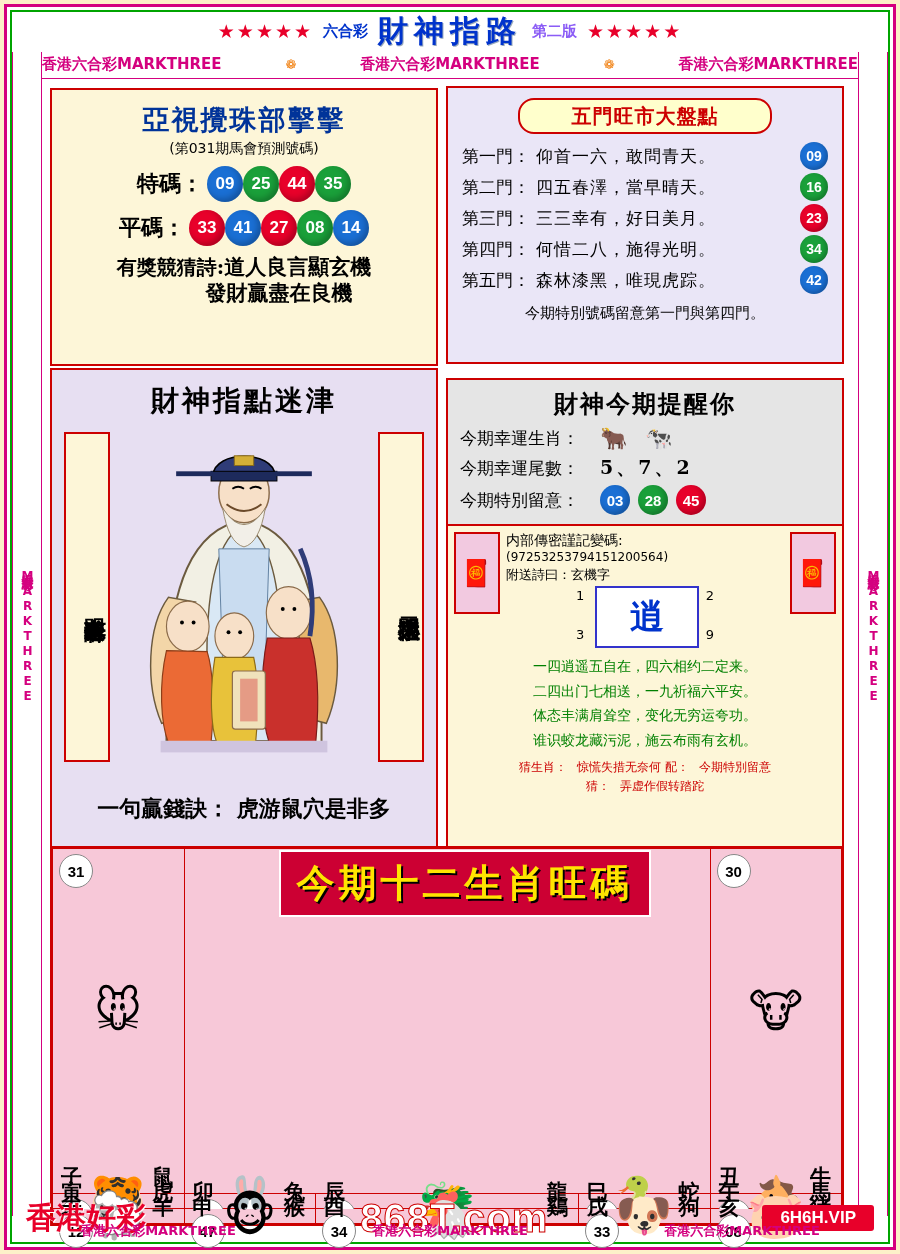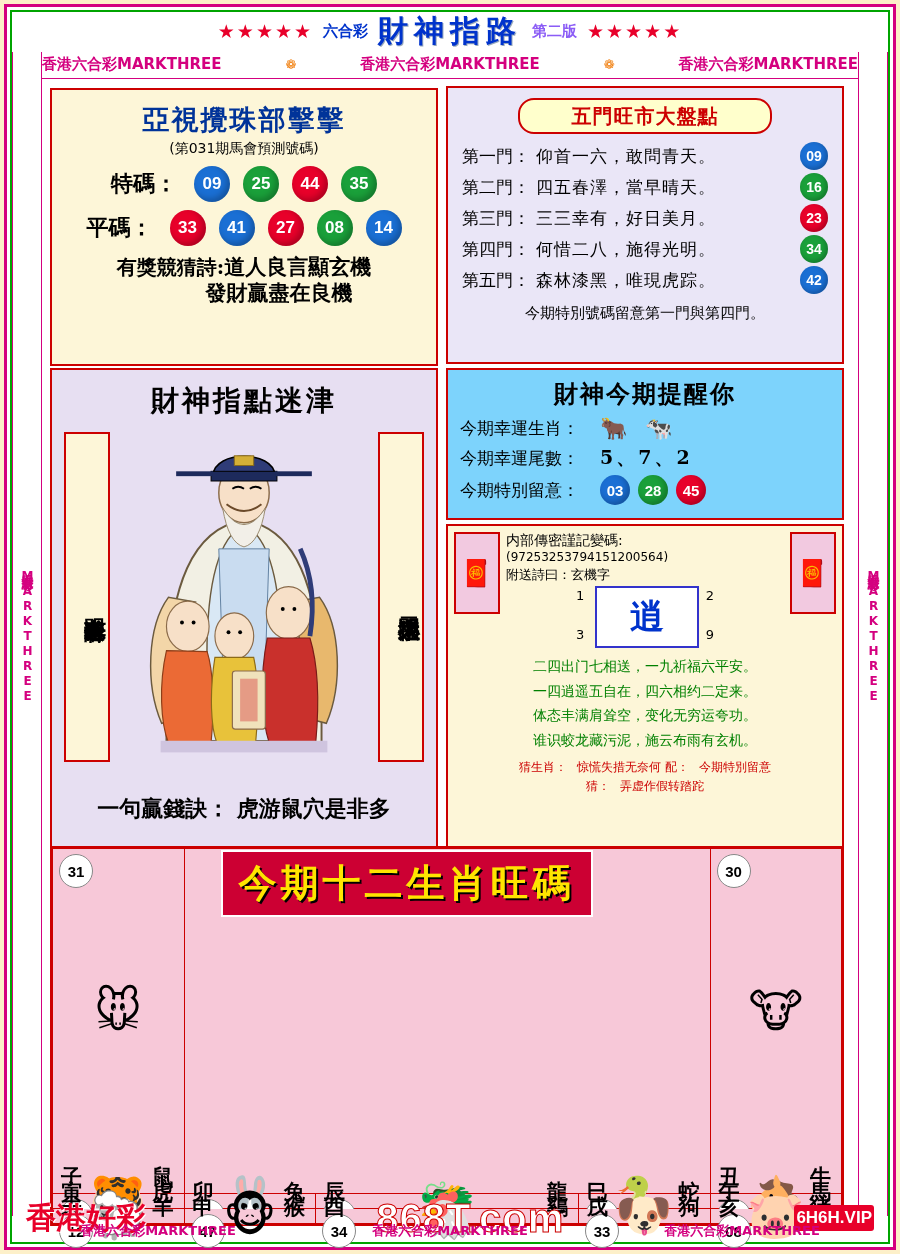--- a/index.html
+++ b/index.html
@@ -83,21 +83,21 @@
   #box-pred{
     left:6px;top:4px;width:388px;height:278px;
     background:#fdf6d8;border:2px solid #cc0000;
   }
   #box-pred h2{
     margin:12px 0 2px;text-align:center;font-size:27px;color:#003399;
     font-family:"DejaVu Serif","Liberation Serif",serif;font-weight:bold;
     letter-spacing:2px;
   }
   #box-pred .sub{text-align:center;font-size:14px;color:#000;margin-bottom:6px;}
-  .row-balls{display:flex;align-items:center;justify-content:center;gap:13px;margin:8px 4px;}
+  .row-balls{display:flex;align-items:center;justify-content:center;gap:0;margin:8px 4px;}
   .row-label{font-size:22px;font-weight:bold;color:#000;font-family:"DejaVu Serif","Liberation Serif",serif;margin-right:4px;}
   .ball{
     width:36px;height:36px;border-radius:50%;
     display:flex;align-items:center;justify-content:center;
     color:#fff;font-weight:bold;font-size:17px;
     box-shadow:inset -3px -3px 6px rgba(0,0,0,.25);
     font-family:"Liberation Sans",sans-serif;
   }
   .ball.r{background:#e8002a;}
   .ball.b{background:#1a6fd4;}
@@ -163,22 +163,22 @@
     position:absolute;left:58px;right:58px;top:0;bottom:0;
   }
   .god-caption{
     text-align:center;font-size:22px;font-weight:bold;color:#000;margin-top:6px;
     font-family:"DejaVu Serif","Liberation Serif",serif;
   }
   .god-caption .hl{color:#000;}
 
   
   #box-remind{
-    left:402px;top:284px;width:398px;height:152px;
-    background:#7dd3fc;border:2px solid #cc0000;
+    left:402px;top:294px;width:398px;height:152px;
+    background:#e5e5e5;border:2px solid #cc0000;
   }
   #box-remind .rtitle{
     text-align:center;font-size:24px;font-weight:bold;color:#000;margin:8px 0 6px;
     font-family:"DejaVu Serif","Liberation Serif",serif;letter-spacing:2px;
   }
   .rrow{display:flex;align-items:center;margin:4px 12px;font-size:17px;
         font-family:"DejaVu Serif","Liberation Serif",serif;}
   .rrow .rlabel{width:140px;color:#000;}
   .zodiac-ico{font-size:22px;margin-right:18px;}
   .rnum{font-size:19px;font-weight:bold;letter-spacing:3px;color:#000;}
@@ -220,21 +220,21 @@
   #box-zodiac{
     left:6px;top:762px;width:794px;height:380px;
     background:#f7c8d8;border:2px solid #cc0000;
   }
   .ztable{width:100%;height:100%;border-collapse:collapse;table-layout:fixed;}
   .ztable td{
     border:1px solid #cc0000;position:relative;vertical-align:top;
     background:#f7c8d8;
   }
   .zhead{
-    vertical-align:middle;padding-left:36px;
+    text-align:center;vertical-align:middle;padding-left:36px;
   }
   .zhead .ztitle{
     display:inline-block;
     font-size:38px;font-weight:bold;color:#ffe400;
     background:#cc0033;border:2px solid #ffffff;
     padding:6px 16px;letter-spacing:4px;
     font-family:"DejaVu Serif","Liberation Serif",serif;
     text-shadow:2px 2px 0 #000;
   }
   .znum{
@@ -265,21 +265,21 @@
     text-shadow:1px 1px 0 #fff;
   }
   .wm-mid{
     font-size:40px;font-weight:bold;color:#ffffff;
     -webkit-text-stroke:1px #cc0000;
     font-family:"Liberation Sans",sans-serif;
     letter-spacing:1px;
   }
   .wm-right{
     background:#e8002a;color:#fff;font-size:17px;font-weight:bold;
-    padding:3px 2px;border-radius:3px;
+    padding:3px 18px;border-radius:3px;
     font-family:"Liberation Sans",sans-serif;
   }
   .bottom-band{
     position:absolute;left:12px;bottom:12px;right:12px;height:22px;
     display:flex;align-items:center;justify-content:space-around;
     font-size:13px;font-weight:bold;color:#d4007f;
   }
 </style>
 </head>
 <body>
@@ -467,22 +467,22 @@
             <span class="c c2">2</span>
             <span class="c c3">3</span>
             <span class="c c4">9</span>
             <div class="magic-box">逍</div>
           </div>
         </div>
         <div class="sec-card">🧧</div>
       </div>
 
       <div class="sec-poem">
+        <div>一四逍遥五自在，四六相约二定来。</div>
         <div>二四出门七相送，一九祈福六平安。</div>
-        <div>一四逍遥五自在，四六相约二定来。</div>
         <div>体态丰满肩耸空，变化无穷运夸功。</div>
         <div>谁识蛟龙藏污泥，施云布雨有玄机。</div>
       </div>
 
       <div class="sec-guess">
         <div class="gl">
           <span>猜生肖：</span>
           <span>惊慌失措无奈何  配：</span>
           <span>今期特別留意</span>
         </div>

